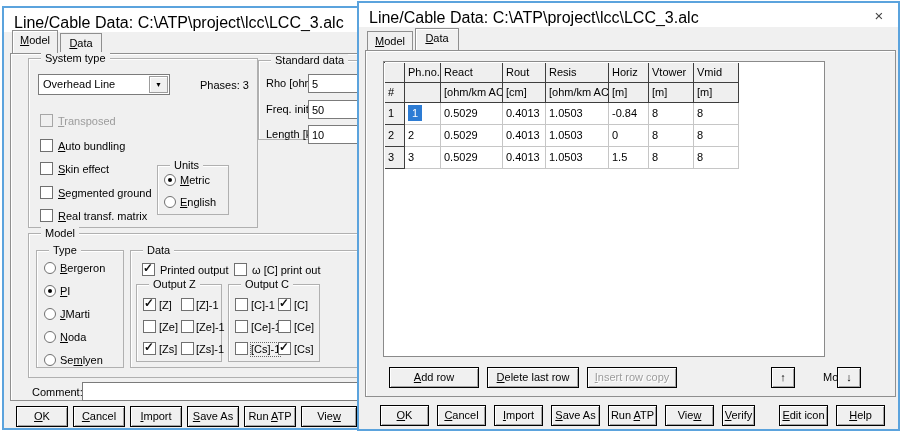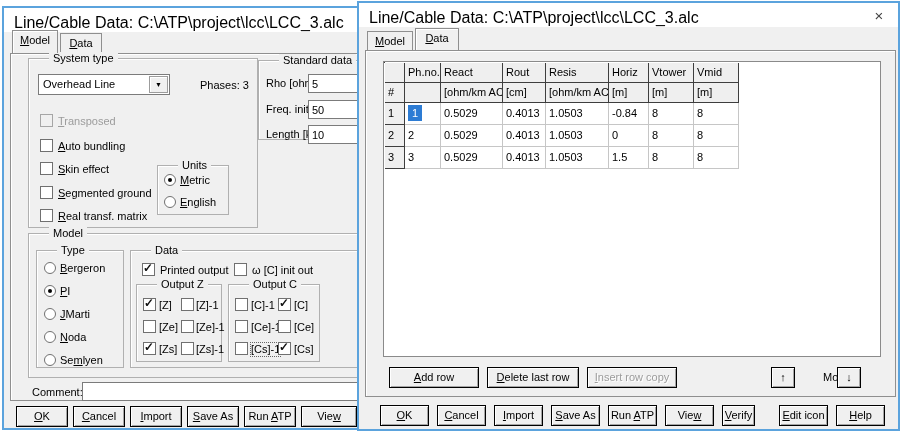--- a/index.html
+++ b/index.html
@@ -10,21 +10,21 @@
   .title{position:absolute;left:10px;top:6px;font-size:16px;white-space:nowrap;}
   .closex{position:absolute;top:4px;width:18px;height:18px;text-align:center;
           font-size:15px;color:#444;line-height:17px;cursor:default;}
   .tab{position:absolute;box-sizing:border-box;background:#f0f0f0;border:1px solid #8f8f8f;
        border-bottom:none;text-align:center;padding-top:3px;}
   .tab.active{z-index:3;background:#f0f0f0;box-shadow:inset 1px 1px 0 #fff;}
   .tabpage{position:absolute;box-sizing:border-box;background:#f0f0f0;
            border:1px solid #8f8f8f;box-shadow:inset 1px 1px 0 #fff;z-index:1;}
   .grp{position:absolute;box-sizing:border-box;border:1px solid #b0b0b0;
        box-shadow:inset 1px 1px 0 #fff;}
-  .legend{position:absolute;top:-7px;left:20px;background:#f0f0f0;padding:0 4px;white-space:nowrap;}
+  .legend{position:absolute;top:-7px;left:12px;background:#f0f0f0;padding:0 4px;white-space:nowrap;}
   .lbl{position:absolute;white-space:nowrap;line-height:13px;}
   .dis{color:#9c9c9c;}
   .cb{position:absolute;width:13px;height:13px;background:#fff;border:1px solid #707070;box-sizing:border-box;}
   .cb.on::after{content:"✓";position:absolute;left:0px;top:-3px;font-size:12px;font-weight:bold;color:#111;}
   .cb.disbox{background:#f0f0f0;border-color:#a6a6a6;}
   .rb{position:absolute;width:12px;height:12px;background:#fff;border:1px solid #707070;border-radius:50%;box-sizing:border-box;}
   .rb.on::after{content:"";position:absolute;left:3px;top:3px;width:4px;height:4px;border-radius:50%;background:#000;}
   .focusbox{outline:1px dotted #666;}
   .btn{position:absolute;box-sizing:border-box;background:#f0f0f0;border:1px solid #000000;
        box-shadow:inset 1px 1px 0 #fff,inset -1px -1px 0 #a5a5a5;text-align:center;
@@ -120,21 +120,21 @@
   <div class="lbl" style="left:56px;top:323px;z-index:2;"><u>N</u>oda</div>
   <span class="rb" style="left:40px;top:346px;z-index:2;"></span>
   <div class="lbl" style="left:56px;top:346px;z-index:2;">Se<u>m</u>lyen</div>
 
   <div class="grp" style="left:126px;top:242px;width:326px;height:118px;z-index:2;">
     <span class="legend">Data</span>
   </div>
   <span class="cb on" style="left:138px;top:255px;z-index:2;"></span>
   <div class="lbl" style="left:156px;top:256px;z-index:2;">Printed output</div>
   <span class="cb" style="left:230px;top:255px;z-index:2;"></span>
-  <div class="lbl" style="left:248px;top:256px;z-index:2;">ω [C] init out</div>
+  <div class="lbl" style="left:248px;top:256px;z-index:2;">ω [C] print out</div>
 
   <div class="grp" style="left:132px;top:276px;width:86px;height:78px;z-index:2;">
     <span class="legend">Output Z</span>
   </div>
   <span class="cb on" style="left:139px;top:290px;z-index:2;"></span>
   <div class="lbl" style="left:155px;top:291px;z-index:2;">[Z]</div>
   <span class="cb" style="left:177px;top:290px;z-index:2;"></span>
   <div class="lbl" style="left:192px;top:291px;z-index:2;">[Z]-1</div>
   <span class="cb" style="left:139px;top:312px;z-index:2;"></span>
   <div class="lbl" style="left:155px;top:313px;z-index:2;">[Ze]</div>
@@ -180,21 +180,21 @@
 
   <div class="tab" style="left:8px;top:28px;width:46px;height:19px;z-index:2;">
     <span><u>M</u>odel</span>
   </div>
   <div class="tab active" style="left:56px;top:25px;width:44px;height:22px;z-index:3;">
     <span><u>D</u>ata</span>
   </div>
 
   <div class="tabpage" style="left:6px;top:47px;width:531px;height:347px;"></div>
 
-  <div class="panel" style="left:24px;top:58px;width:498px;height:296px;z-index:2;">
+  <div class="panel" style="left:24px;top:58px;width:442px;height:296px;z-index:2;">
     <div style="position:absolute;left:0;top:0;border-left:1px solid #3e3e3e;border-top:1px solid #3e3e3e;">
 
       <div class="trow" style="top:0;">
         <div class="tc th" style="width:20px;height:20px;line-height:19px;"></div>
         <div class="tc th" style="width:36px;height:20px;line-height:19px;">Ph.no.</div>
         <div class="tc th" style="width:62px;height:20px;line-height:19px;">React</div>
         <div class="tc th" style="width:43px;height:20px;line-height:19px;">Rout</div>
         <div class="tc th" style="width:63px;height:20px;line-height:19px;">Resis</div>
         <div class="tc th" style="width:40px;height:20px;line-height:19px;">Horiz</div>
         <div class="tc th" style="width:45px;height:20px;line-height:19px;">Vtower</div>

